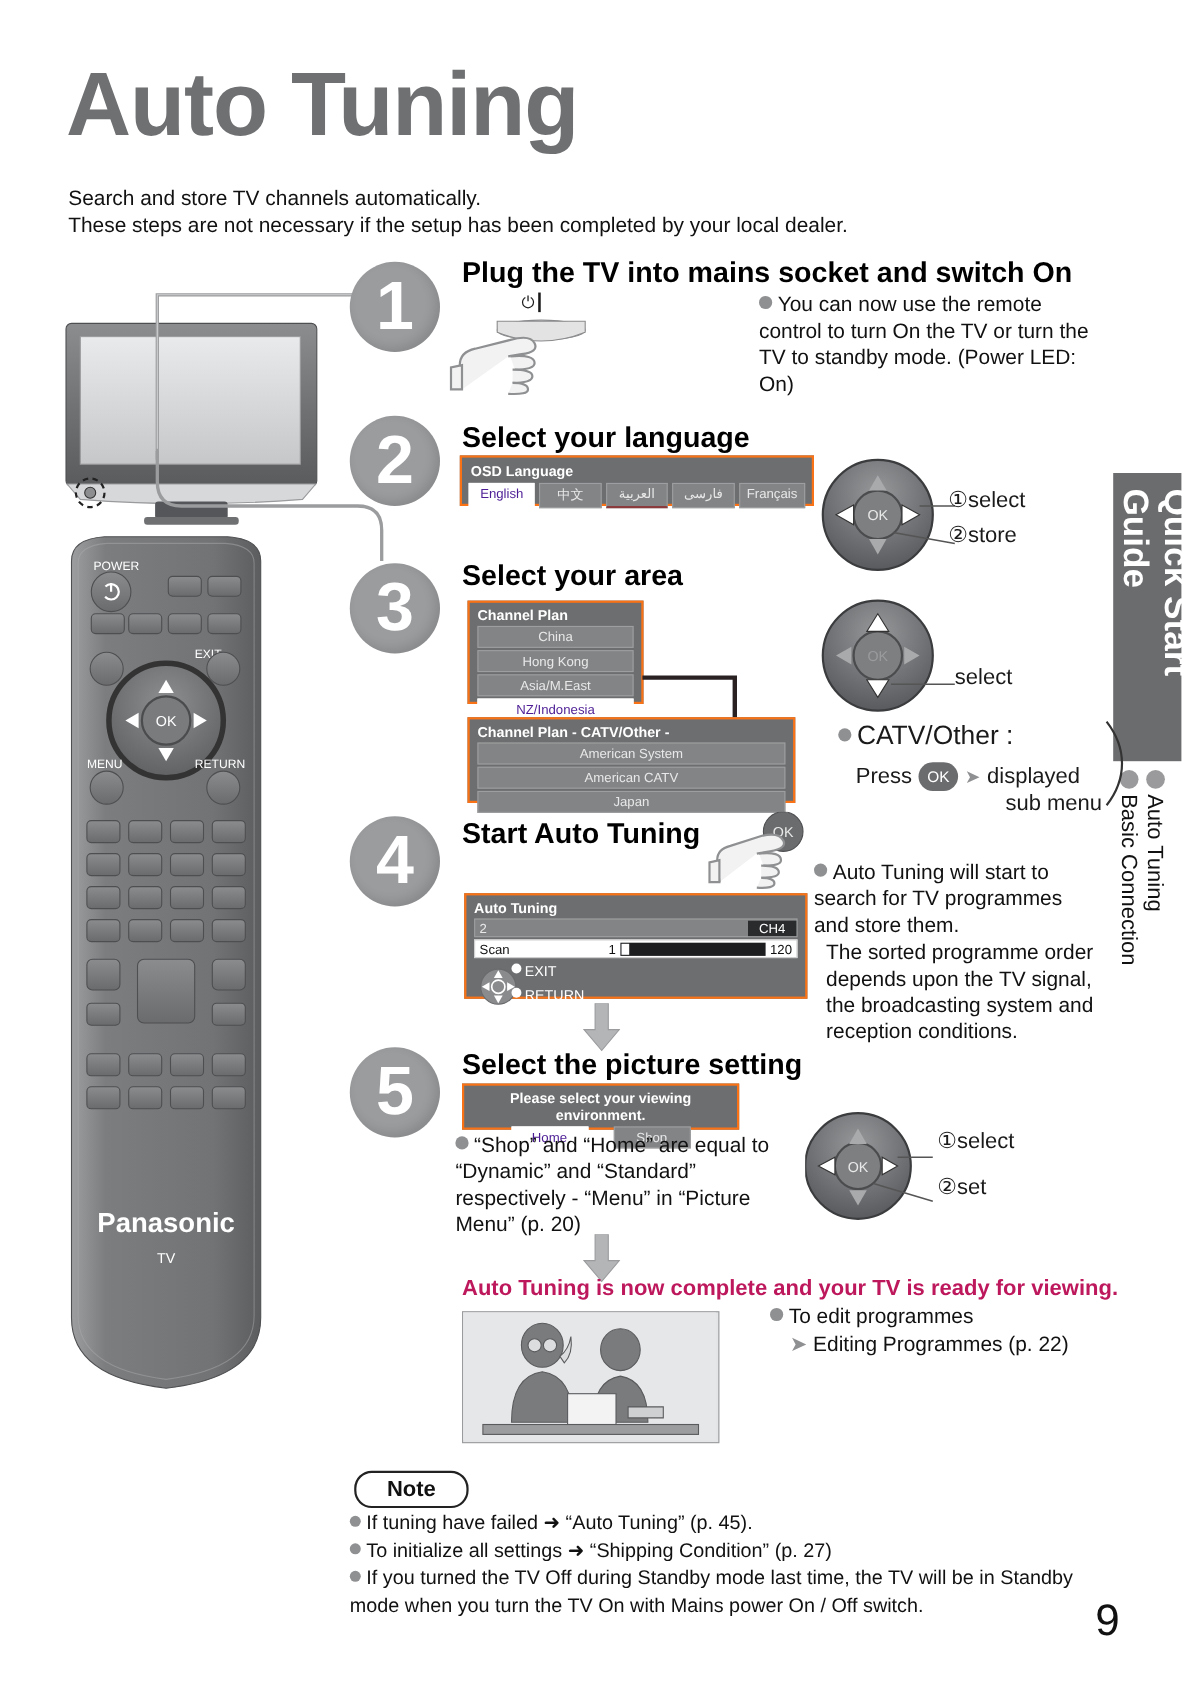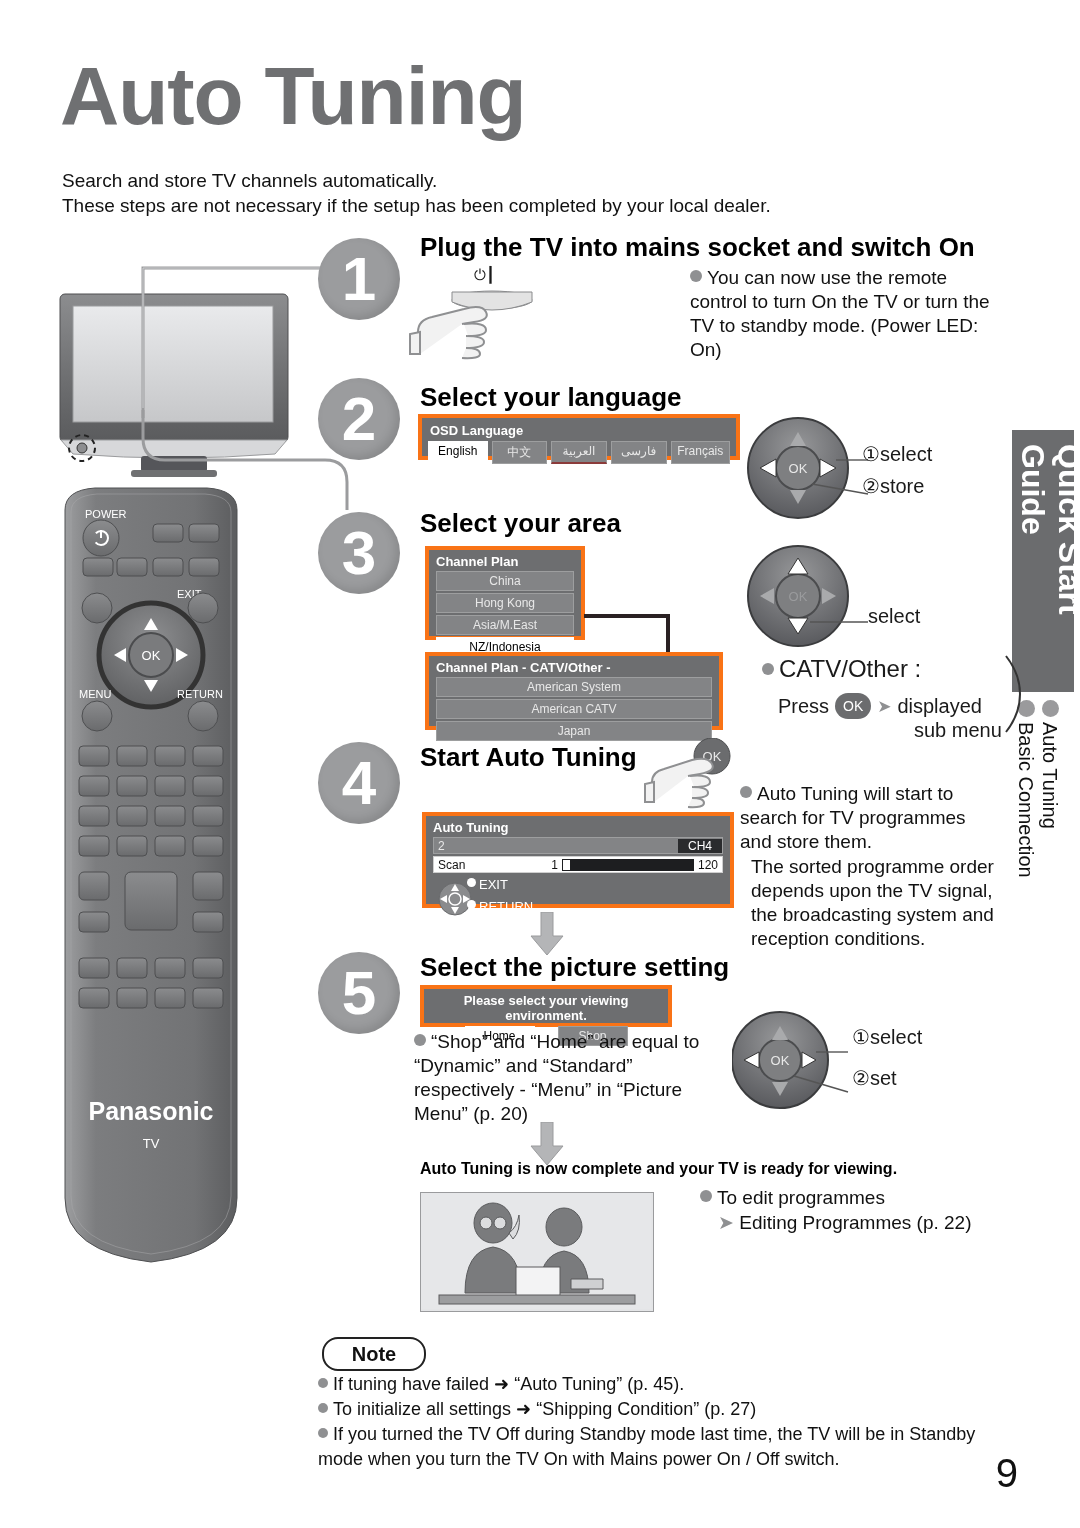--- a/index.html
+++ b/index.html
@@ -64,31 +64,31 @@
     position:absolute;font-size:26px;font-weight:bold;color:#000;
   }
   .bullet{
     display:inline-block;width:12px;height:12px;border-radius:50%;
     background:#8f9092;margin-right:5px;vertical-align:2px;
   }
   .b-body{position:absolute;font-size:19px;line-height:24px;color:#111;}
 
   
   .osd{
-    position:absolute;background:#6d6e70;border:4px solid #f97316;
+    position:absolute;background:#6d6e70;border:2px solid #f97316;
     box-sizing:border-box;
   }
   .osd-title{
     color:#fff;font-size:13px;font-weight:bold;padding:5px 8px 3px 8px;
   }
   .osd-btn{
     background:#838486;color:#e8e8e8;font-size:12px;text-align:center;
     border:1px solid #9d9e9f;box-sizing:border-box;padding:2px 0;
   }
-  .osd-btn.sel{background:#fff;color:#000000;border:1px solid #fff;}
+  .osd-btn.sel{background:#fff;color:#4c1d95;border:1px solid #fff;}
 
   
   .down-arrow{position:absolute;width:34px;height:44px;}
 
   
   #page-number{
     position:absolute;right:62px;bottom:32px;font-size:40px;color:#111;
   }
 
   
@@ -453,21 +453,21 @@
     <span>①</span><span>select</span>
   </div>
   <div style="position:absolute;left:852px;top:1066px;font-size:20px;">
     <span>②</span><span>set</span>
   </div>
 
   <svg class="down-arrow" style="left:530px;top:1122px;" viewBox="0 0 34 44">
     <polygon points="11,0 23,0 23,24 33,24 17,43 1,24 11,24" fill="#b4b5b7" stroke="#9a9b9d"></polygon>
   </svg>
 
-  <div style="position:absolute;left:420px;top:1160px;font-size:16px;font-weight:bold;color:#000000;">Auto Tuning is now complete and your TV is ready for viewing.</div>
+  <div style="position:absolute;left:420px;top:1160px;font-size:20px;font-weight:bold;color:#be185d;">Auto Tuning is now complete and your TV is ready for viewing.</div>
 
   <div id="end-photo">
     <svg width="230" height="116" viewBox="0 0 230 116">
       <rect x="0" y="0" width="230" height="116" fill="#e6e7e9"></rect>
       <g fill="#7a7b7d" stroke="#5a5b5d" stroke-width="1">
         <ellipse cx="72" cy="30" rx="19" ry="20"></ellipse>
         <path d="M44 100 Q44 58 72 54 Q100 58 100 100 Z"></path>
         <ellipse cx="143" cy="34" rx="18" ry="19"></ellipse>
         <path d="M118 100 Q118 62 143 58 Q168 62 168 100 Z"></path>
       </g>

